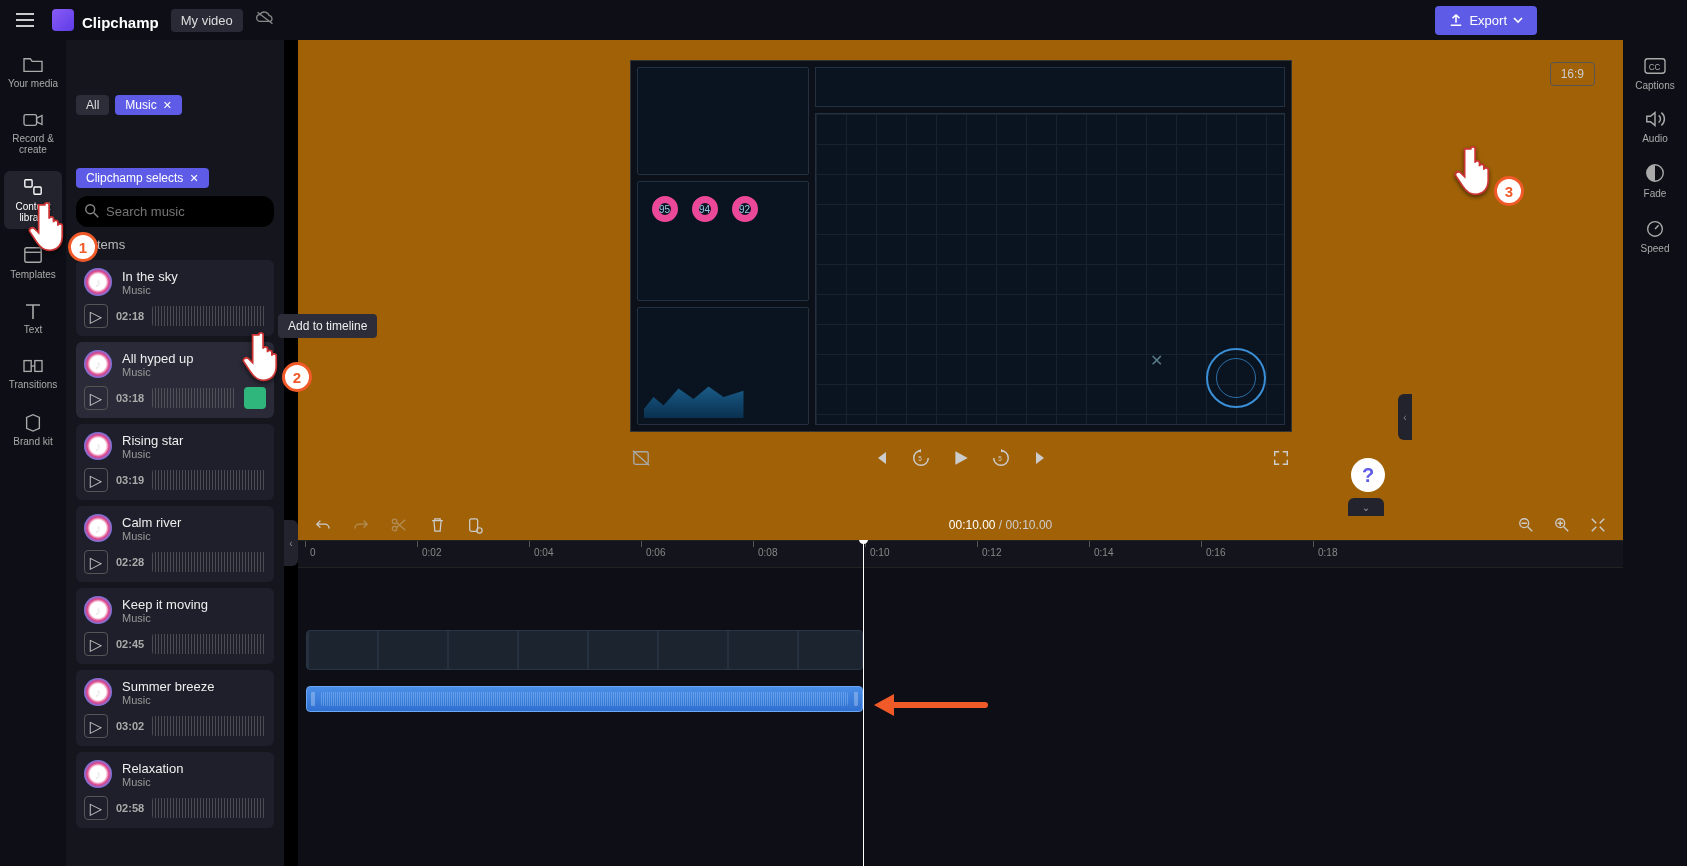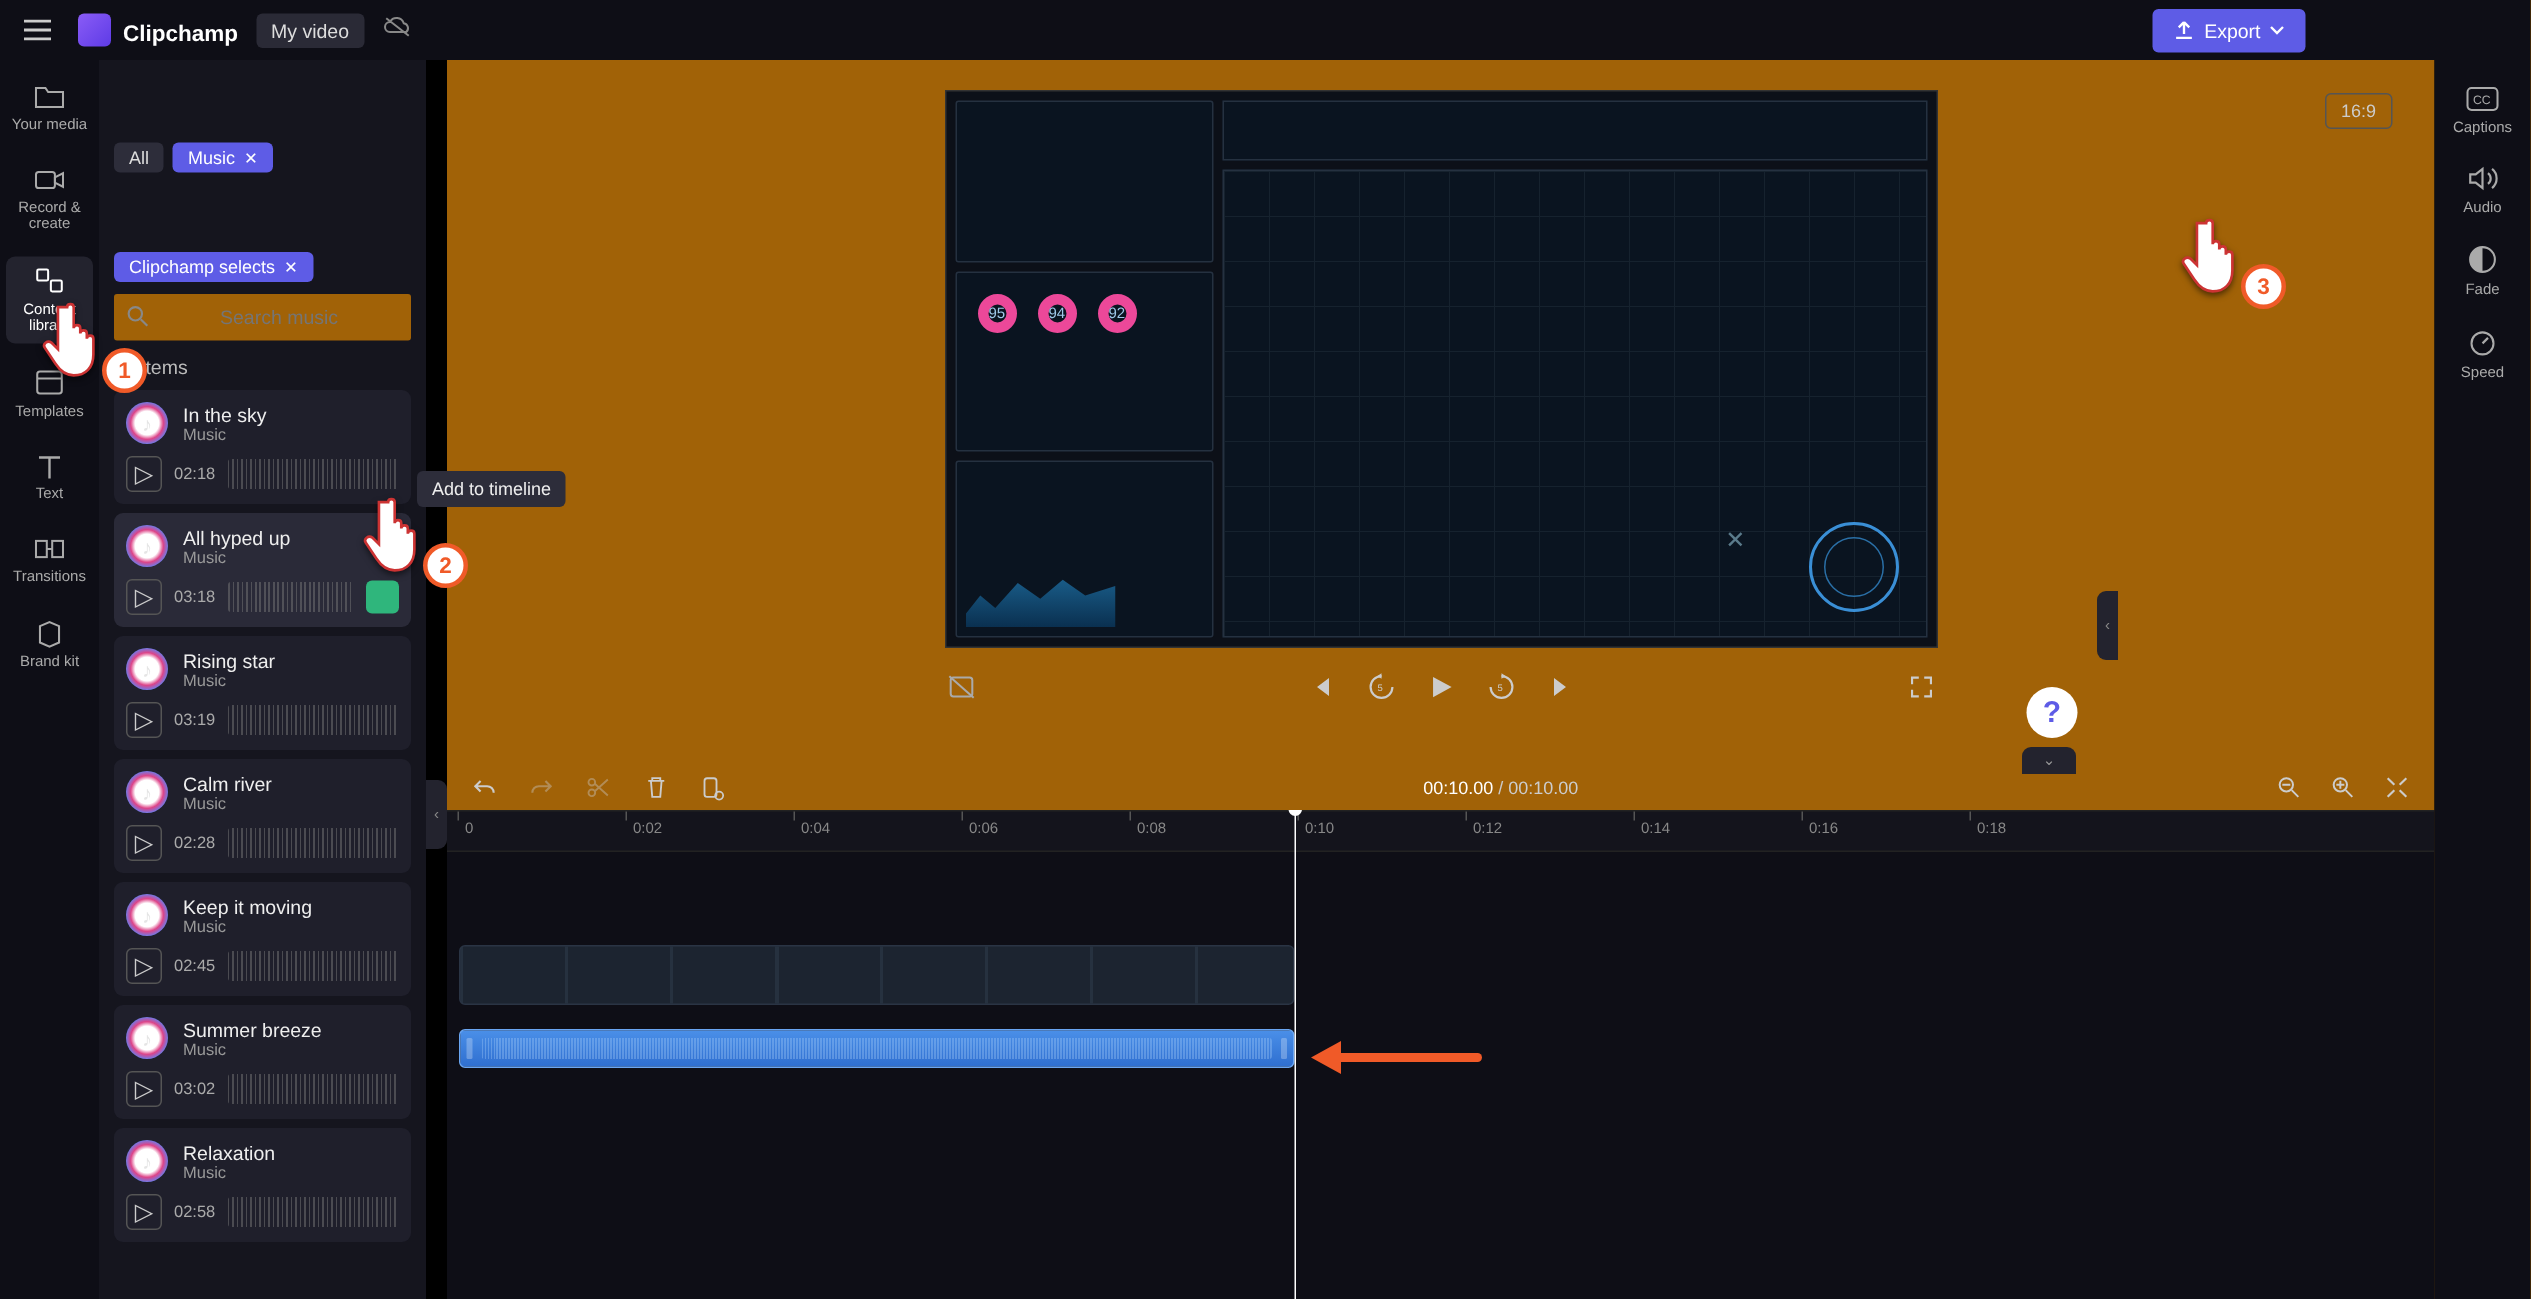--- a/index.html
+++ b/index.html
@@ -19,33 +19,33 @@
   .nav-item { width:58px; text-align:center; color:#aaa; font-size:10px; cursor:pointer; padding:6px 0; border-radius:6px; }
   .nav-item.active { background:#23232e; color:#fff; }
   .nav-item svg { display:block; margin:0 auto 4px; }
 
   .library-panel { width:218px; background:#15151e; padding:10px; overflow:hidden; display:flex; flex-direction:column; }
   .chip-row { display:flex; flex-wrap:wrap; gap:6px; margin-bottom:8px;margin-top:45px; }
   .chip { background:#2d2d3a; color:#ddd; border-radius:4px; padding:3px 10px; font-size:12px; cursor:pointer; }
   .chip.blue { background:#5e5ce6; color:#fff; display:flex; align-items:center; gap:6px; }
   .chip .x { font-size:11px; }
   .search-wrap { position:relative; margin-bottom:10px; }
-  .search-input { width:100%; background:#a16207; border:none; border-radius:2px; padding:8px 8px 8px 30px; color:#ccc; font-size:13px;text-align:center; }
+  .search-input { width:100%; background:#000000; border:none; border-radius:12px; padding:8px 8px 8px 30px; color:#ccc; font-size:13px; }
   .search-icon-pos { position:absolute; left:8px; top:7px; color:#888; }
   .count { color:#bbb; font-size:13px; margin-bottom:8px; }
   .music-list { flex:1; overflow-y:auto; display:flex; flex-direction:column; gap:6px; }
   .music-card { background:#1f1f2b; border-radius:6px; padding:8px; }
   .music-card.hl { background:#2a2a38; }
   .music-top { display:flex; align-items:center; gap:10px; }
   .music-badge { width:28px; height:28px; border-radius:50%; background:radial-gradient(circle,#fff 40%,#d48 55%,#58f 75%); display:flex; align-items:center; justify-content:center; font-size:13px; }
   .music-name { font-size:13px; color:#eee; }
   .music-sub { font-size:11px; color:#999; }
   .music-row2 { display:flex; align-items:center; gap:8px; margin-top:8px; }
   .play-sm { width:24px; height:24px; border:1px solid #555; border-radius:4px; display:flex; align-items:center; justify-content:center; color:#ccc; cursor:pointer; }
-  .dur { font-size:11px; color:#aaa; }
+  .dur { font-size:11px; color:#aaa;font-weight:bold; }
   .wave { flex:1; height:20px; opacity:.5; background: repeating-linear-gradient(90deg,#777 0 1px, transparent 1px 3px); border-radius:2px; }
   .add-chip { width:22px; height:22px; background:#2fb67c; border-radius:4px; }
 
   .collapse-tab { width:14px; height:46px; background:#23232e; border-radius:0 6px 6px 0; align-self:center; margin-top:180px; cursor:pointer; display:flex;align-items:center;justify-content:center;color:#888;font-size:10px;}
 
   .center { flex:1; background:#a16207; display:flex; flex-direction:column; }
   .preview-zone { flex:0 0 470px; display:flex; flex-direction:column; align-items:center; padding-top:20px; position:relative; }
   .aspect-badge { position:absolute; right:28px; top:22px; border:1px solid #555; border-radius:4px; padding:4px 10px; font-size:12px; color:#ccc; cursor:pointer; }
   .preview { width:662px; height:372px; background:#0c1018; border:1px solid #333; display:flex; gap:6px; padding:6px; }
   .pv-left { width:172px; display:flex; flex-direction:column; gap:6px; }

